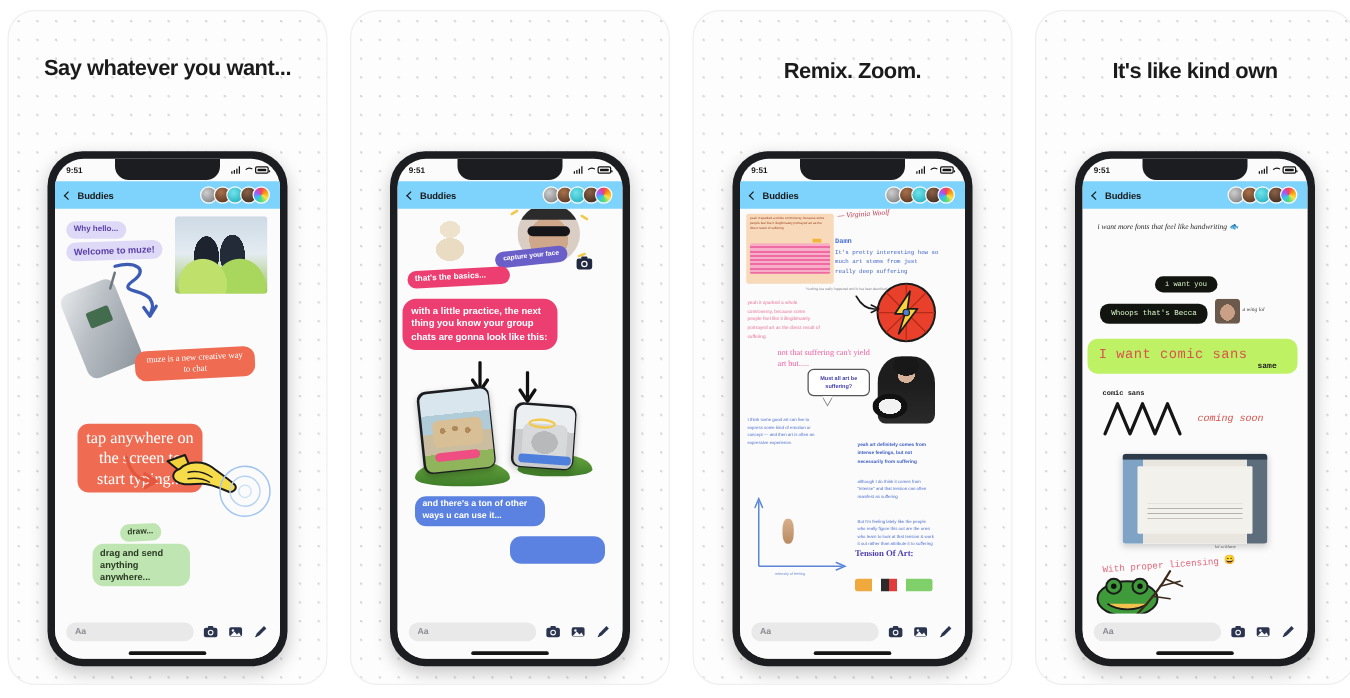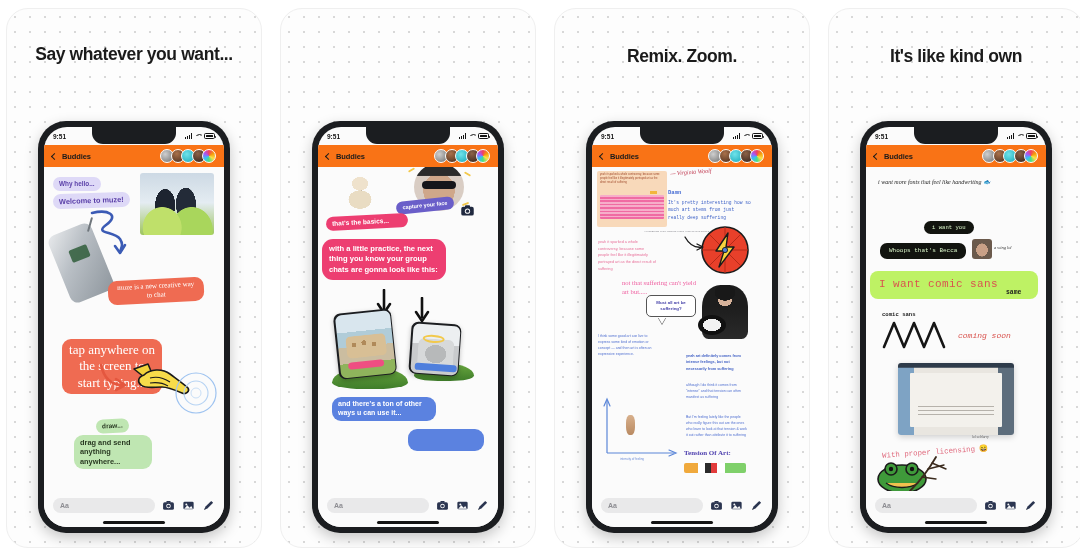--- a/index.html
+++ b/index.html
@@ -98,21 +98,21 @@
   .batt { width: 11px; height: 5.5px; border: 1px solid #141414; border-radius: 1.6px; position: relative; }
   .batt::after{ content:""; position:absolute; inset:1px; background:#141414; border-radius:0.5px; }
   .batt::before{ content:""; position:absolute; right:-2px; top:1.6px; width:1.1px; height:2.2px; background:#141414; border-radius:0 1px 1px 0; }
 
   .chat-header {
     flex: 0 0 22px;
     display: flex;
     align-items: center;
     padding: 0 8px;
     gap: 5px;
-    background: #f97316;
+    background: #7dd3fc;
     z-index: 6;
   }
   .back-chevron {
     width: 5px; height: 5px;
     border-left: 1.5px solid #1b1b1b;
     border-bottom: 1.5px solid #1b1b1b;
     transform: rotate(45deg);
     flex: 0 0 auto;
   }
   .chat-title { font-size: 7.5px; font-weight: 700; color: #1b1b1b; letter-spacing: -0.1px; }
@@ -526,21 +526,21 @@
           <svg style="position:absolute; left:8px; top:228px;" width="80" height="66" viewBox="0 0 80 66">
             <path d="M7 58 L7 6" stroke="#5b86d8" stroke-width="1.2" fill="none"></path>
             <path d="M4 11 L7 4 L10 11" stroke="#5b86d8" stroke-width="1.2" fill="none" stroke-linecap="round"></path>
             <path d="M7 58 L74 58" stroke="#5b86d8" stroke-width="1.2" fill="none"></path>
             <path d="M69 55 L76 58 L69 61" stroke="#5b86d8" stroke-width="1.2" fill="none" stroke-linecap="round"></path>
           </svg>
           <div style="position:absolute; left:28px; top:290px; font-size:3px; color:#6f8ed8;">intensity of feeling</div>
           <div style="position:absolute; left:34px; top:248px; width:9px; height:20px;
                       background:linear-gradient(#d8b08c,#b98a62); border-radius:40%;"></div>
 
-          <div style="position:absolute; left:92px; top:282px; font-size:7px; font-weight:700;
+          <div style="position:absolute; left:92px; top:272px; font-size:7px; font-weight:700;
                       color:#4d3fae; font-family:'Liberation Serif',serif;">Tension Of Art:</div>
           <div style="position:absolute; left:92px; top:296px; width:62px; height:10px;
                       background:linear-gradient(90deg,#f0a93c 0 22%, #ffffff 22% 34%, #2b2b2b 34% 44%, #e23b3b 44% 54%, #ffffff 54% 66%, #7fd06a 66% 100%);
                       border-radius:2px;"></div>
         </div>
 
         <div class="composer">
           <div class="input-pill">Aa</div>
           <svg class="cicon" viewBox="0 0 24 24">
             <rect x="2" y="6" width="20" height="14" rx="3" fill="#2b3550"></rect>

